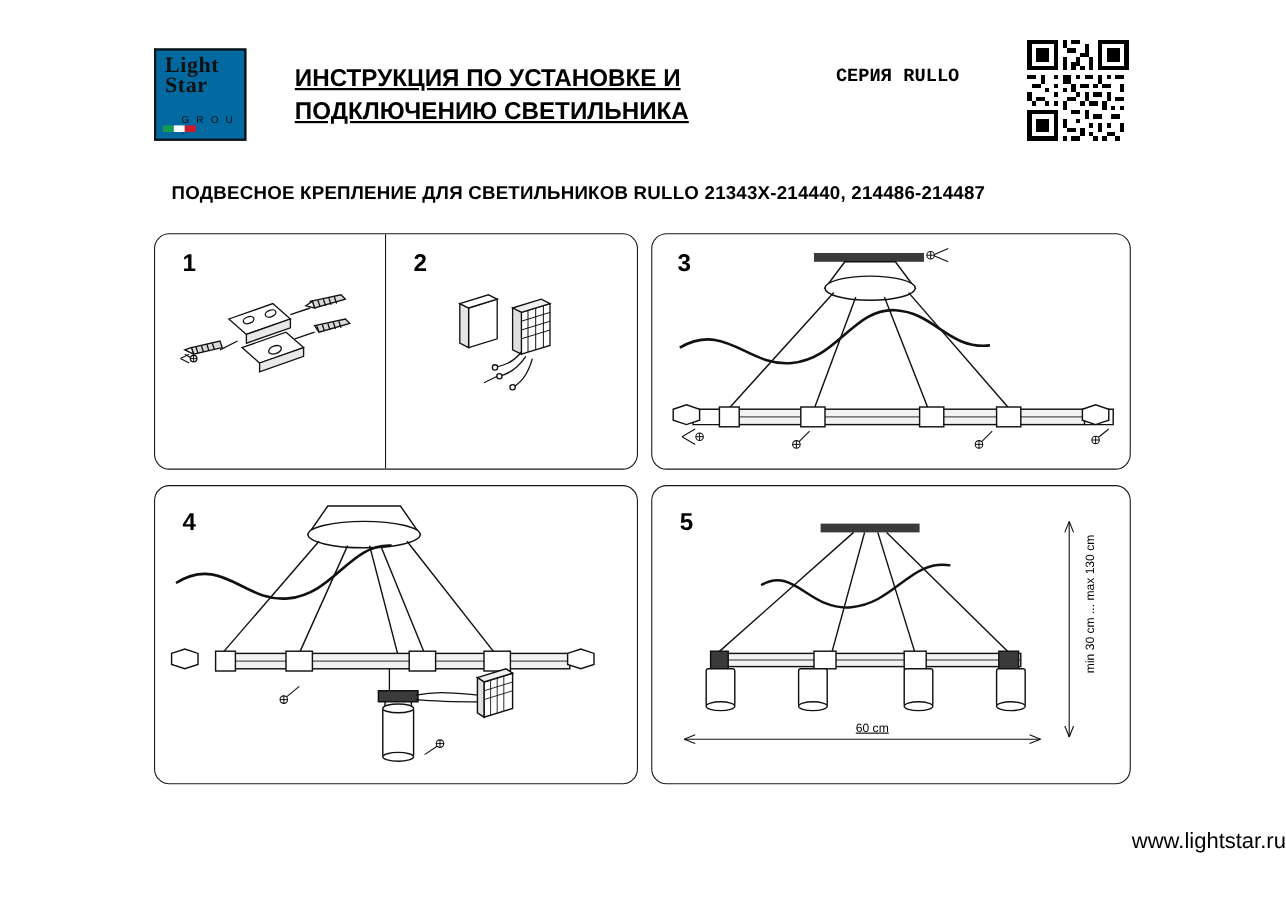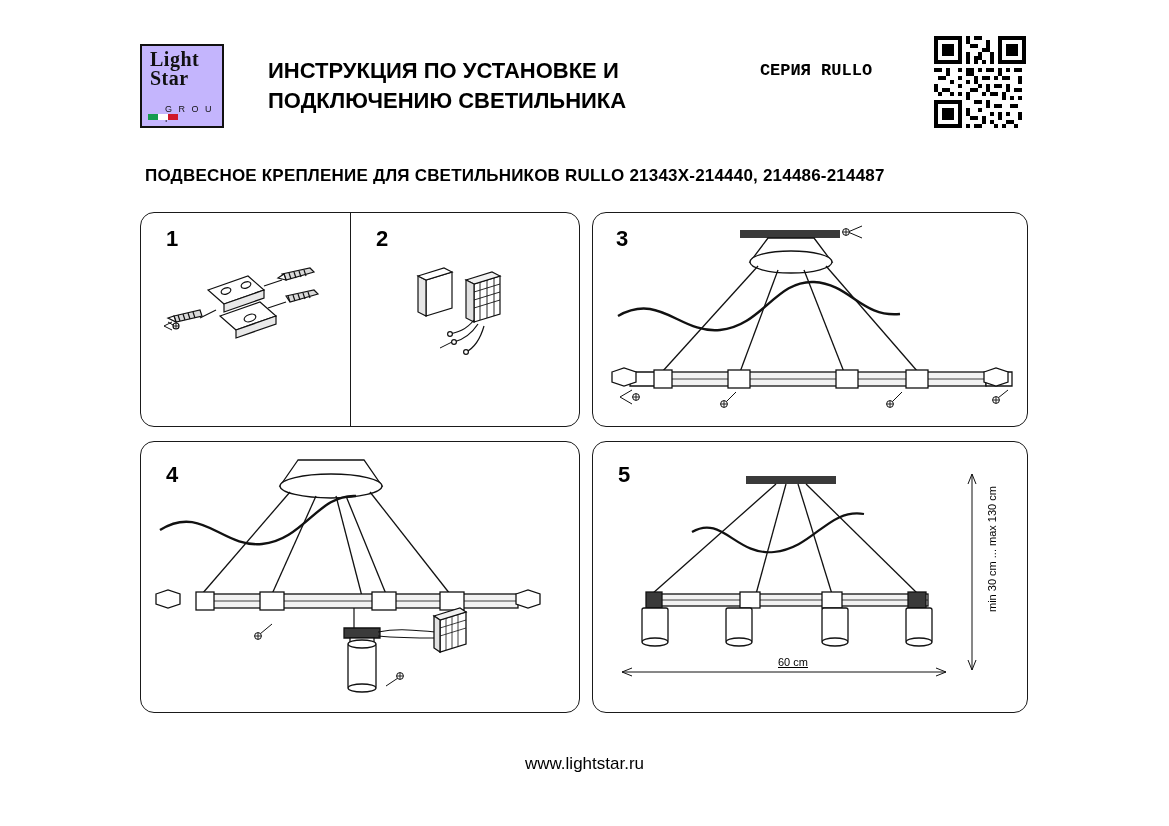--- a/index.html
+++ b/index.html
@@ -23,21 +23,21 @@
 
   
   .logo-box {
     position: absolute;
     left: 140px;
     top: 44px;
     width: 84px;
     height: 84px;
     border: 2px solid #111;
     box-sizing: border-box;
-    background: #c4b5fd;
+    background: #0369a1;
     text-decoration: underline;
   }
   .logo-text {
     position: absolute;
     left: 8px;
     top: 4px;
     font-family: "Liberation Serif", serif;
     font-size: 20px;
     font-weight: bold;
     line-height: 19px;
@@ -67,20 +67,21 @@
 
   .title-main {
     position: absolute;
     left: 268px;
     top: 56px;
     width: 420px;
     font-size: 22px;
     font-weight: bold;
     line-height: 30px;
     color: #000;
+    text-decoration: underline;
   }
 
   .meta-block {
     position: absolute;
     left: 716px;
     top: 56px;
     width: 200px;
     text-align: center;
     font-size: 17px;
     font-weight: bold;
@@ -92,21 +93,21 @@
     position: absolute;
     left: 934px;
     top: 36px;
     width: 92px;
     height: 92px;
   }
   .qr svg { display: block; }
 
   .sub-title {
     position: absolute;
-    left: 145px;
+    left: 156px;
     top: 166px;
     font-size: 17px;
     font-weight: bold;
     letter-spacing: 0.2px;
   }
 
   
   .panel {
     position: absolute;
     border: 1px solid #1a1a1a;
@@ -132,22 +133,22 @@
     width: 1px;
     height: 213px;
     background: #1a1a1a;
   }
 
   .footer {
     position: absolute;
     left: 0;
     top: 754px;
     width: 1169px;
-    text-align: center;
-    font-size: 17px;
+    text-align: right;
+    font-size: 20px;
     color: #000;
   }
 
   .art { position: absolute; }
   svg { overflow: visible; }
   .dim-label {
     position: absolute;
     font-size: 11px;
     color: #000;
   }

